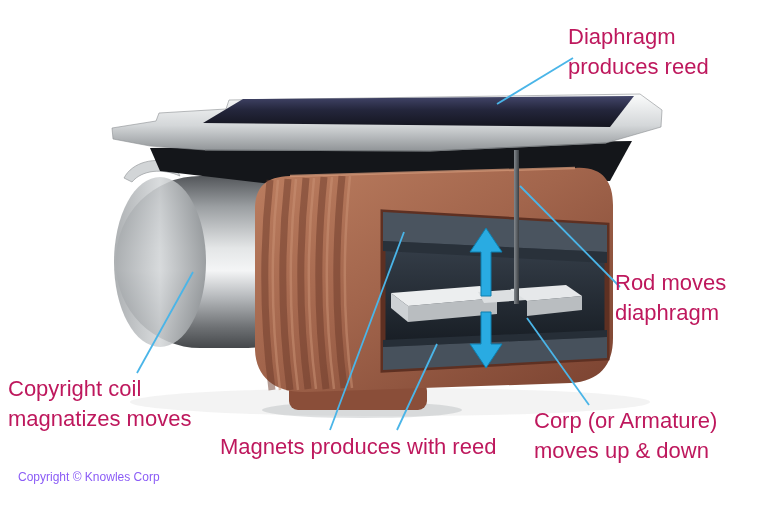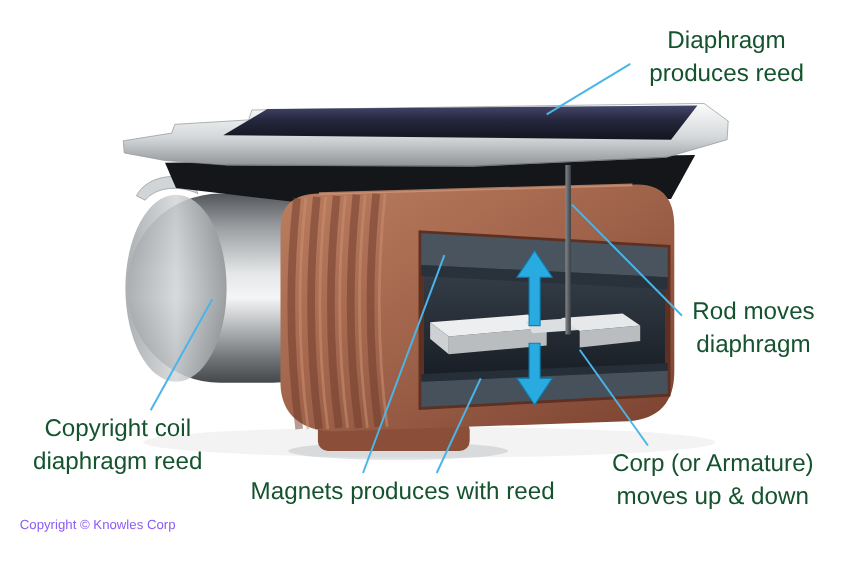--- a/index.html
+++ b/index.html
@@ -2,22 +2,22 @@
 <html><head>
 <meta charset="utf-8">
 <style>
   html,body{margin:0;padding:0;background:#ffffff;}
   .stage{
     position:relative;width:765px;height:510px;background:#ffffff;
     font-family:"Liberation Sans",sans-serif;overflow:hidden;
   }
   .stage svg{position:absolute;left:0;top:0;}
   .label{
-    position:absolute;color:#14532d;font-size:22px;line-height:30px;
-    text-align:center;white-space:nowrap;
+    position:absolute;color:#be185d;font-size:22px;line-height:30px;
+    text-align:left;white-space:nowrap;
   }
   .copyright{
     position:absolute;left:18px;top:470px;font-size:12px;color:#8b5cf6;
   }
 </style>
 </head>
 <body>
 
 <div class="stage">
 
@@ -151,18 +151,18 @@
     <div>Corp (or Armature)</div>
     <div>moves up &amp; down</div>
   </div>
 
   <div class="label" style="left:220px;top:432px;width:292px;">
     <div>Magnets produces with reed</div>
   </div>
 
   <div class="label" style="left:8px;top:374px;width:198px;">
     <div>Copyright coil</div>
-    <div>diaphragm reed</div>
+    <div>magnatizes moves</div>
   </div>
 
   <div class="copyright">Copyright © Knowles Corp</div>
 
 </div>
 
 </body></html>

